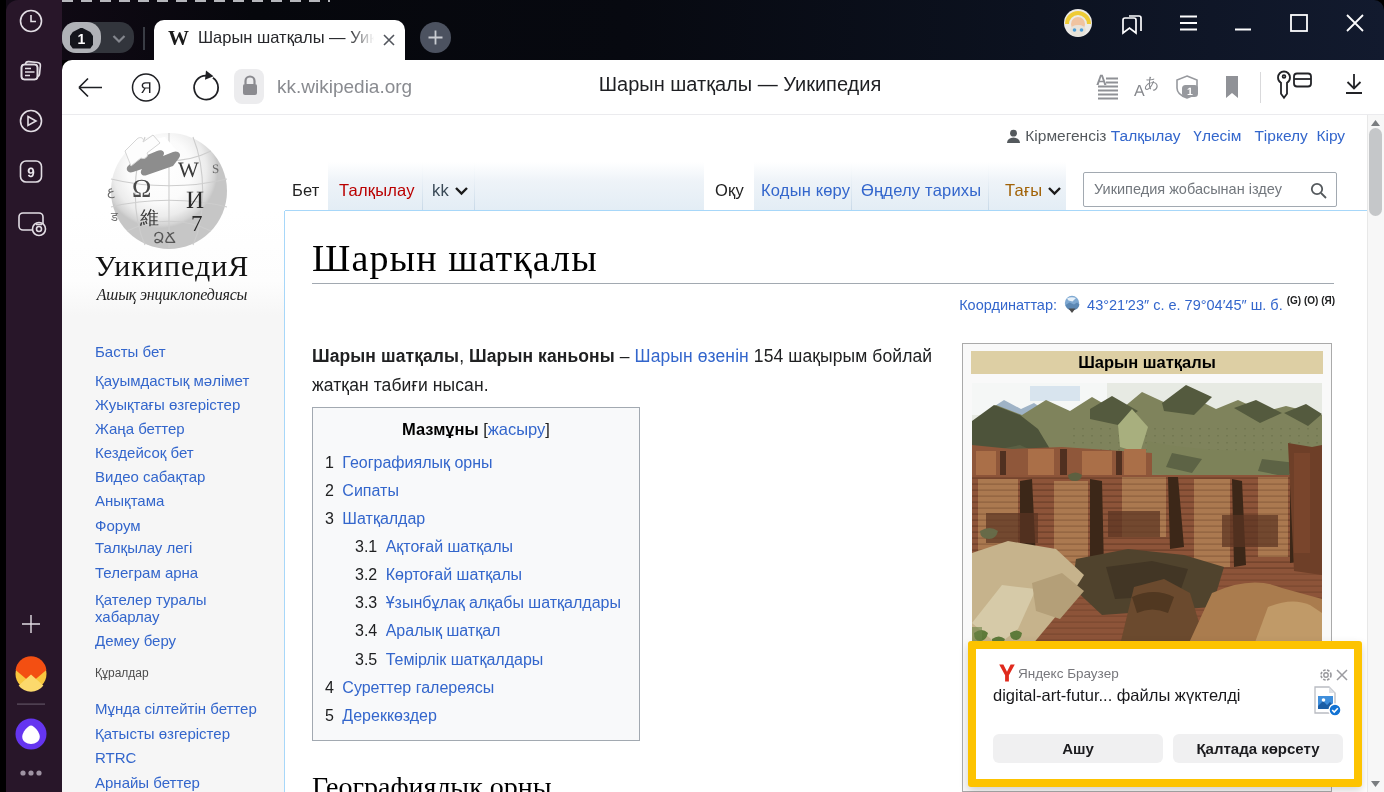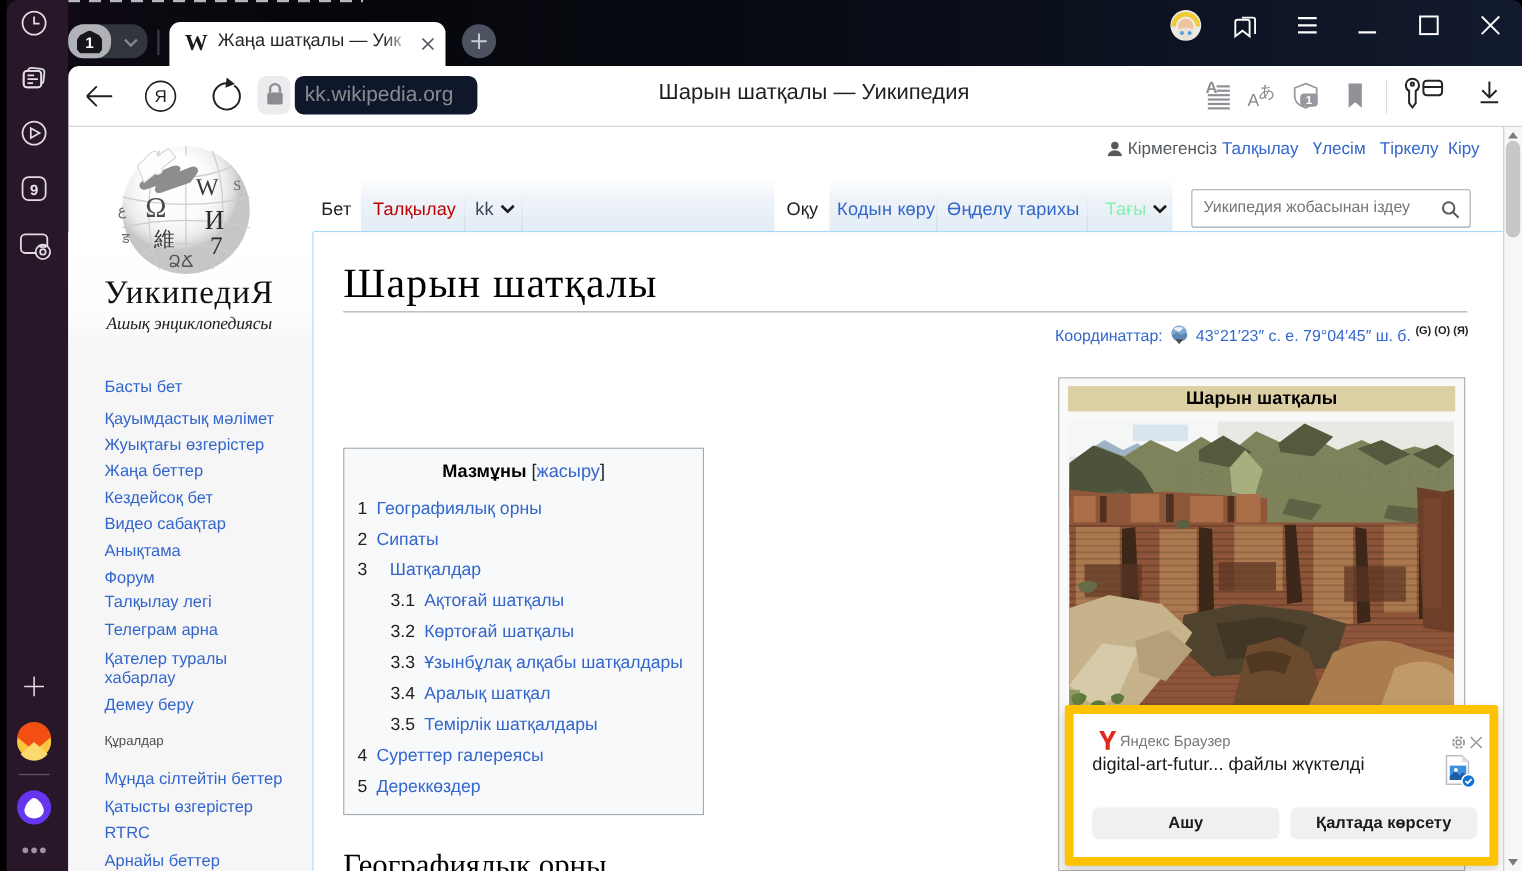--- a/index.html
+++ b/index.html
@@ -25,21 +25,21 @@
   #tabpill { left:62px; top:22px; width:39px; height:31px; background:#b0b2b7; border-radius:14px; }
   #tabshield { left:70px; top:27.5px; width:23px; height:21px; background:#14161c;
     clip-path:polygon(50% 0, 88% 22%, 100% 40%, 100% 82%, 88% 100%, 12% 100%, 0 82%, 0 40%, 12% 22%); }
   #tabshield span { display:block; text-align:center; color:#fff; font-size:14px; font-weight:bold; line-height:23px; }
   #tab { left:154px; top:20px; width:251px; height:40px; background:#fff; border-radius:10px 10px 0 0; }
   #tabtitle { left:198px; top:28px; width:178px; height:22px; font-size:16.5px; color:#26272b; white-space:nowrap; overflow:hidden;
     -webkit-mask-image:linear-gradient(90deg,#000 85%, transparent 99%); }
   #tabW { left:168px; top:28px; font-family:"Liberation Serif",serif; font-size:21px; font-weight:bold; color:#1a1a1a; line-height:20px; }
   #plusbtn { left:420px; top:22px; width:31px; height:31px; border-radius:50%; background:#4c5260; }
   #lockbox { left:234px; top:69px; width:30px; height:35px; background:#ececee; border-radius:8px; }
-  #urlbox { left:268px; top:69px; width:166px; height:35px; background:#0f172a; border-radius:8px;
+  #urlbox { left:268px; top:69px; width:166px; height:35px; background:#ffffff; border-radius:8px;
     font-size:19px; color:#898b90; line-height:35px; padding-left:9px; letter-spacing:0; }
   #pagetitle { left:440px; top:57px; width:600px; height:55px; line-height:55px; text-align:center;
     font-size:20px; color:#1e1f23; }
 
   
   #wikipanelbg { left:62px; top:211px; width:222px; height:581px; background:linear-gradient(180deg,#ffffff 0%,#fdfdfd 12%,#f6f6f6 18%,#f6f6f6 100%); }
   #wikidivider { left:284px; top:211px; width:1px; height:581px; background:#a7d7f9; }
   #tabsline { left:285px; top:210px; width:1082px; height:1px; background:#a7d7f9; }
   .wtab { top:162px; height:48px; background:linear-gradient(180deg,#ffffff 0%, #eef3f8 40%, #e3edf5 100%); }
   .wtab-sep { top:162px; width:1px; height:48px; background:linear-gradient(180deg,#ffffff 0%, #c8d9e8 100%); }
@@ -96,21 +96,21 @@
   <div class="abs" id="tabpill"></div>
   <div class="abs" id="tabshield">
       <span>1</span>
     </div>
   <svg class="abs" width="16" height="11" style="left:111px;top:34px">
       <path d="M2.5 2 L8 7.5 L13.5 2" stroke="#84878e" stroke-width="2.2" fill="none"></path>
     </svg>
   <div class="abs" style="left:143px;top:27px;width:2px;height:23px;background:#3a3d45"></div>
   <div class="abs" id="tab"></div>
   <div class="abs" id="tabW">W</div>
-  <div class="abs" id="tabtitle">Жаңа шатқалы — Уик</div>
+  <div class="abs" id="tabtitle">Шарын шатқалы — Уик</div>
   <svg class="abs" width="14" height="14" style="left:382px;top:33px">
       <path d="M2 2 L12 12 M12 2 L2 12" stroke="#53565e" stroke-width="1.6" fill="none"></path>
     </svg>
   <div class="abs" id="plusbtn"></div>
   <svg class="abs" width="31" height="31" style="left:420px;top:22px">
       <path d="M15.5 8.5 V22.5 M8.5 15.5 H22.5" stroke="#c9ccd2" stroke-width="1.8"></path>
     </svg>
 
   <svg class="abs" width="330" height="46" style="left:1054px;top:0">
 
@@ -291,45 +291,46 @@
   <div class="abs wtab-sep" style="left:851px"></div>
   <div class="abs wtab-sep" style="left:988px"></div>
   <div class="abs wtabtext" style="left:292px;color:#222">Бет</div>
   <div class="abs wtabtext" style="left:339px;color:#ba0000">Талқылау</div>
   <div class="abs wtabtext" style="left:432px;color:#3a4a57">kk <svg width="15" height="10">
         <path d="M2 2 L7.5 7.5 L13 2" stroke="#1b1b1b" stroke-width="2.4" fill="none"></path>
       </svg></div>
   <div class="abs wtabtext" style="left:715px;color:#222">Оқу</div>
   <div class="abs wtabtext" style="left:761px"><a class="bluelink">Кодын көру</a></div>
   <div class="abs wtabtext" style="left:861px"><a class="bluelink">Өңделу тарихы</a></div>
-  <div class="abs wtabtext" style="left:1005px;color:#86efac">Тағы <svg width="15" height="10">
+  <div class="abs wtabtext" style="left:1005px;color:#a16207">Тағы <svg width="15" height="10">
         <path d="M2 2 L7.5 7.5 L13 2" stroke="#1b1b1b" stroke-width="2.4" fill="none"></path>
       </svg></div>
   <div class="abs searchbox">
       <span>Уикипедия жобасынан іздеу</span>
     <svg width="17" height="17" style="position:absolute;right:9px;top:9px">
         <circle cx="7" cy="7" r="5.2" stroke="#54595d" stroke-width="1.8" fill="none"></circle>
         <path d="M11 11 L16 16" stroke="#54595d" stroke-width="1.8"></path>
       </svg>
   </div>
 
   <div class="abs" id="h1">Шарын шатқалы</div>
   <div class="abs" id="coords"><a class="bluelink">Координаттар: </a><svg width="20" height="19" style="vertical-align:-4px;margin:0 1px">
         <circle cx="10" cy="8" r="7.2" fill="#7fa9d2"></circle>
         <path d="M5 3.5 a8.5 6 0 0 1 9 -0.5 l-3.5 3.5 l-4 -1z" fill="#e8f1f9"></path>
         <path d="M3.5 10 l4 -2.5 l4.5 2 l3 -2 l2.5 2 a7.2 7.2 0 0 1 -14 0.5z" fill="#5c88b4"></path>
         <path d="M6.5 13.5 l7 0 l-3.5 4.5z" fill="#4a4a4a"></path>
       </svg> <a class="bluelink">43°21′23″ с. е. 79°04′45″ ш. б.</a> <span style="font-size:10px;font-weight:bold;color:#202122;vertical-align:6px">(G) (O) (Я)</span></div>
+  <div class="abs" id="para1"><b>Шарын шатқалы</b>, <b>Шарын каньоны</b> – <a class="bluelink">Шарын өзенін</a> 154 шақырым бойлай<br>жатқан табиғи нысан.</div>
 
   <div class="abs" id="toc">
       <div class="title"><b>Мазмұны</b> <span style="color:#202122">[</span><a class="bluelink">жасыру</a><span style="color:#202122">]</span></div>
     </div>
   <div class="abs tocrow" style="left:325px;top:454px">1 <a class="bluelink" style="margin-left:4px">Географиялық орны</a></div>
   <div class="abs tocrow" style="left:325px;top:482px">2 <a class="bluelink" style="margin-left:4px">Сипаты</a></div>
-  <div class="abs tocrow" style="left:325px;top:510px">3 <a class="bluelink" style="margin-left:16px">Шатқалдар</a></div>
+  <div class="abs tocrow" style="left:325px;top:510px">3 <a class="bluelink" style="margin-left:4px">Шатқалдар</a></div>
   <div class="abs tocrow" style="left:355px;top:538px">3.1 <a class="bluelink" style="margin-left:4px">Ақтоғай шатқалы</a></div>
   <div class="abs tocrow" style="left:355px;top:566px">3.2 <a class="bluelink" style="margin-left:4px">Көртоғай шатқалы</a></div>
   <div class="abs tocrow" style="left:355px;top:594px">3.3 <a class="bluelink" style="margin-left:4px">Ұзынбұлақ алқабы шатқалдары</a></div>
   <div class="abs tocrow" style="left:355px;top:622px">3.4 <a class="bluelink" style="margin-left:4px">Аралық шатқал</a></div>
   <div class="abs tocrow" style="left:355px;top:651px">3.5 <a class="bluelink" style="margin-left:4px">Темірлік шатқалдары</a></div>
   <div class="abs tocrow" style="left:325px;top:679px">4 <a class="bluelink" style="margin-left:4px">Суреттер галереясы</a></div>
   <div class="abs tocrow" style="left:325px;top:707px">5 <a class="bluelink" style="margin-left:4px">Дереккөздер</a></div>
 
   <div class="abs" id="h2geo">Географиялық орны</div>
 

